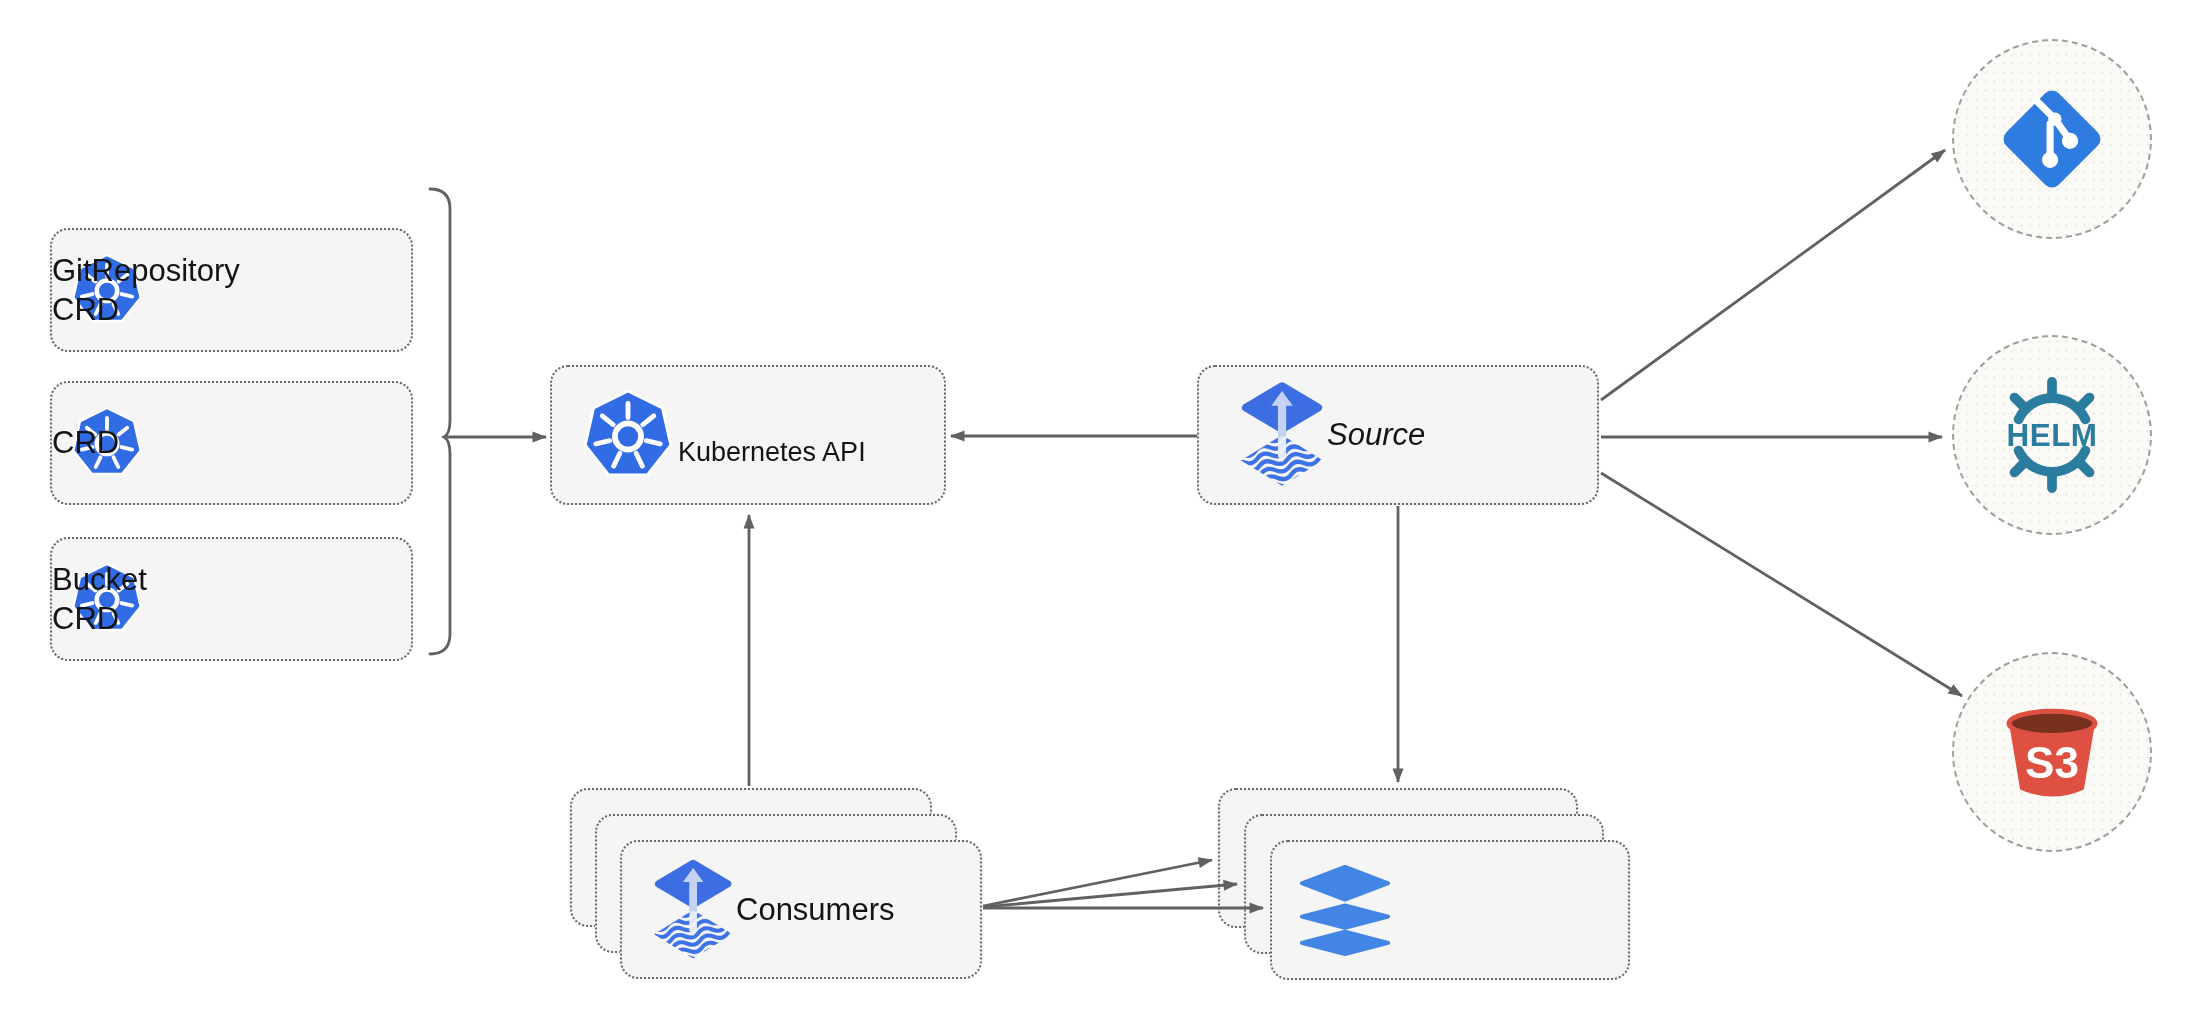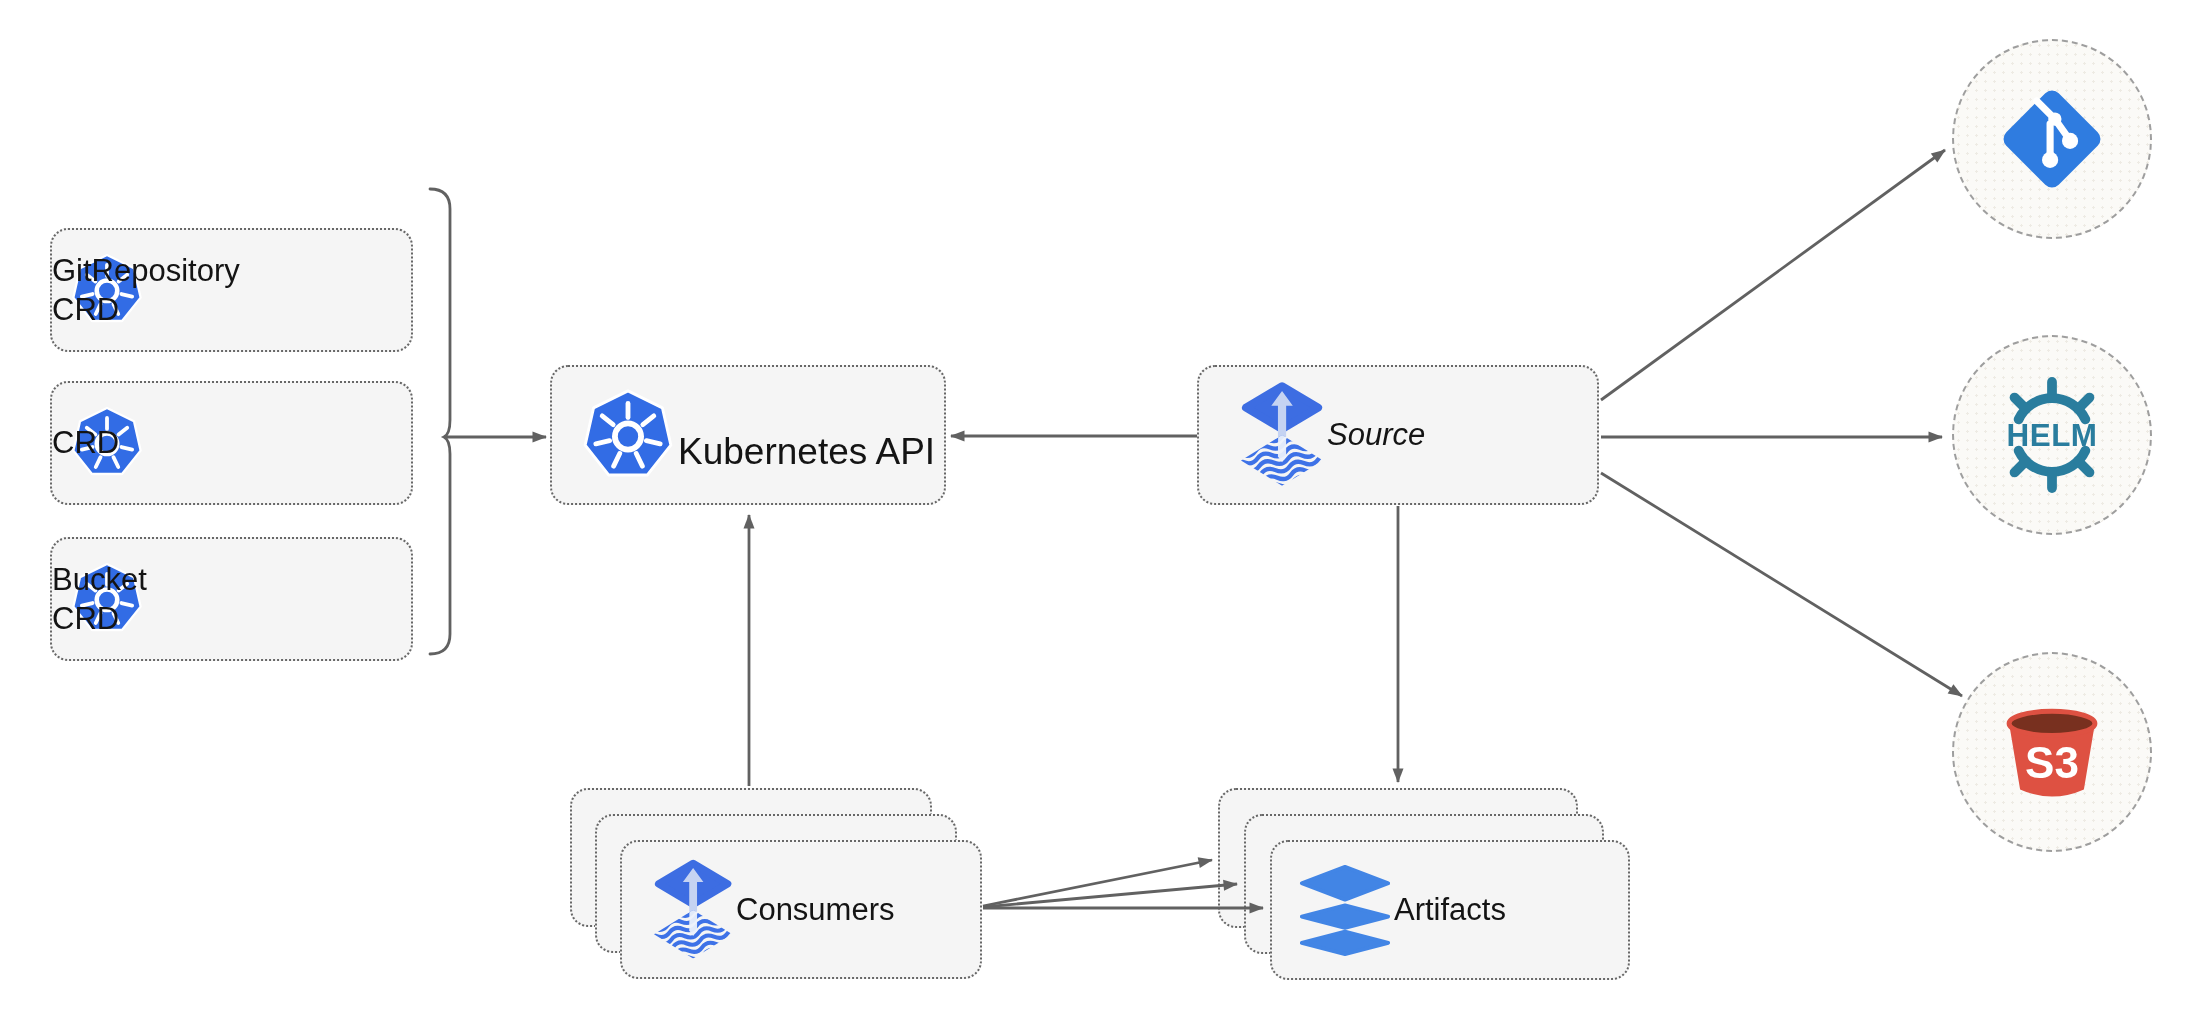--- a/index.html
+++ b/index.html
@@ -172,21 +172,21 @@
     <div class="label">
       <span>Bucket</span>
       <span>CRD</span>
     </div>
   </div>
 
   <div class="box" style="left:550px;top:365px;width:396px;height:140px;">
     <svg class="icon api-k8s-icon" viewBox="0 0 100 100">
         <use href="#icon-k8s"></use>
       </svg>
-    <div class="label" style="font-size:37px;margin-top:34px;">
+    <div class="label" style="font-size:27px;margin-top:34px;">
       <span>Kubernetes API</span>
     </div>
   </div>
 
   <div class="box" style="left:1197px;top:365px;width:402px;height:140px;font-style:italic;">
     <svg class="icon flux-icon-source" viewBox="0 0 88 112">
         <use href="#icon-flux"></use>
       </svg>
     <div class="label">
       <span>Source</span>
@@ -203,23 +203,20 @@
       <span>Consumers</span>
     </div>
   </div>
 
   <div class="ghost" style="left:1218px;top:788px;width:360px;height:140px;"></div>
   <div class="ghost" style="left:1244px;top:814px;width:360px;height:140px;"></div>
   <div class="box" style="left:1270px;top:840px;width:360px;height:140px;">
     <svg class="icon layers-icon" viewBox="0 0 100 100">
         <use href="#icon-layers"></use>
       </svg>
-    <div class="label">
-      <span>Artifacts</span>
-    </div>
   </div>
 
   <div class="endpoint" style="left:1952px;top:39px;">
     <svg class="git-logo" viewBox="0 0 120 120">
         <use href="#icon-git"></use>
       </svg>
   </div>
   <div class="endpoint" style="left:1952px;top:335px;">
     <svg class="helm-logo" viewBox="0 0 120 120">
         <use href="#icon-helm"></use>

